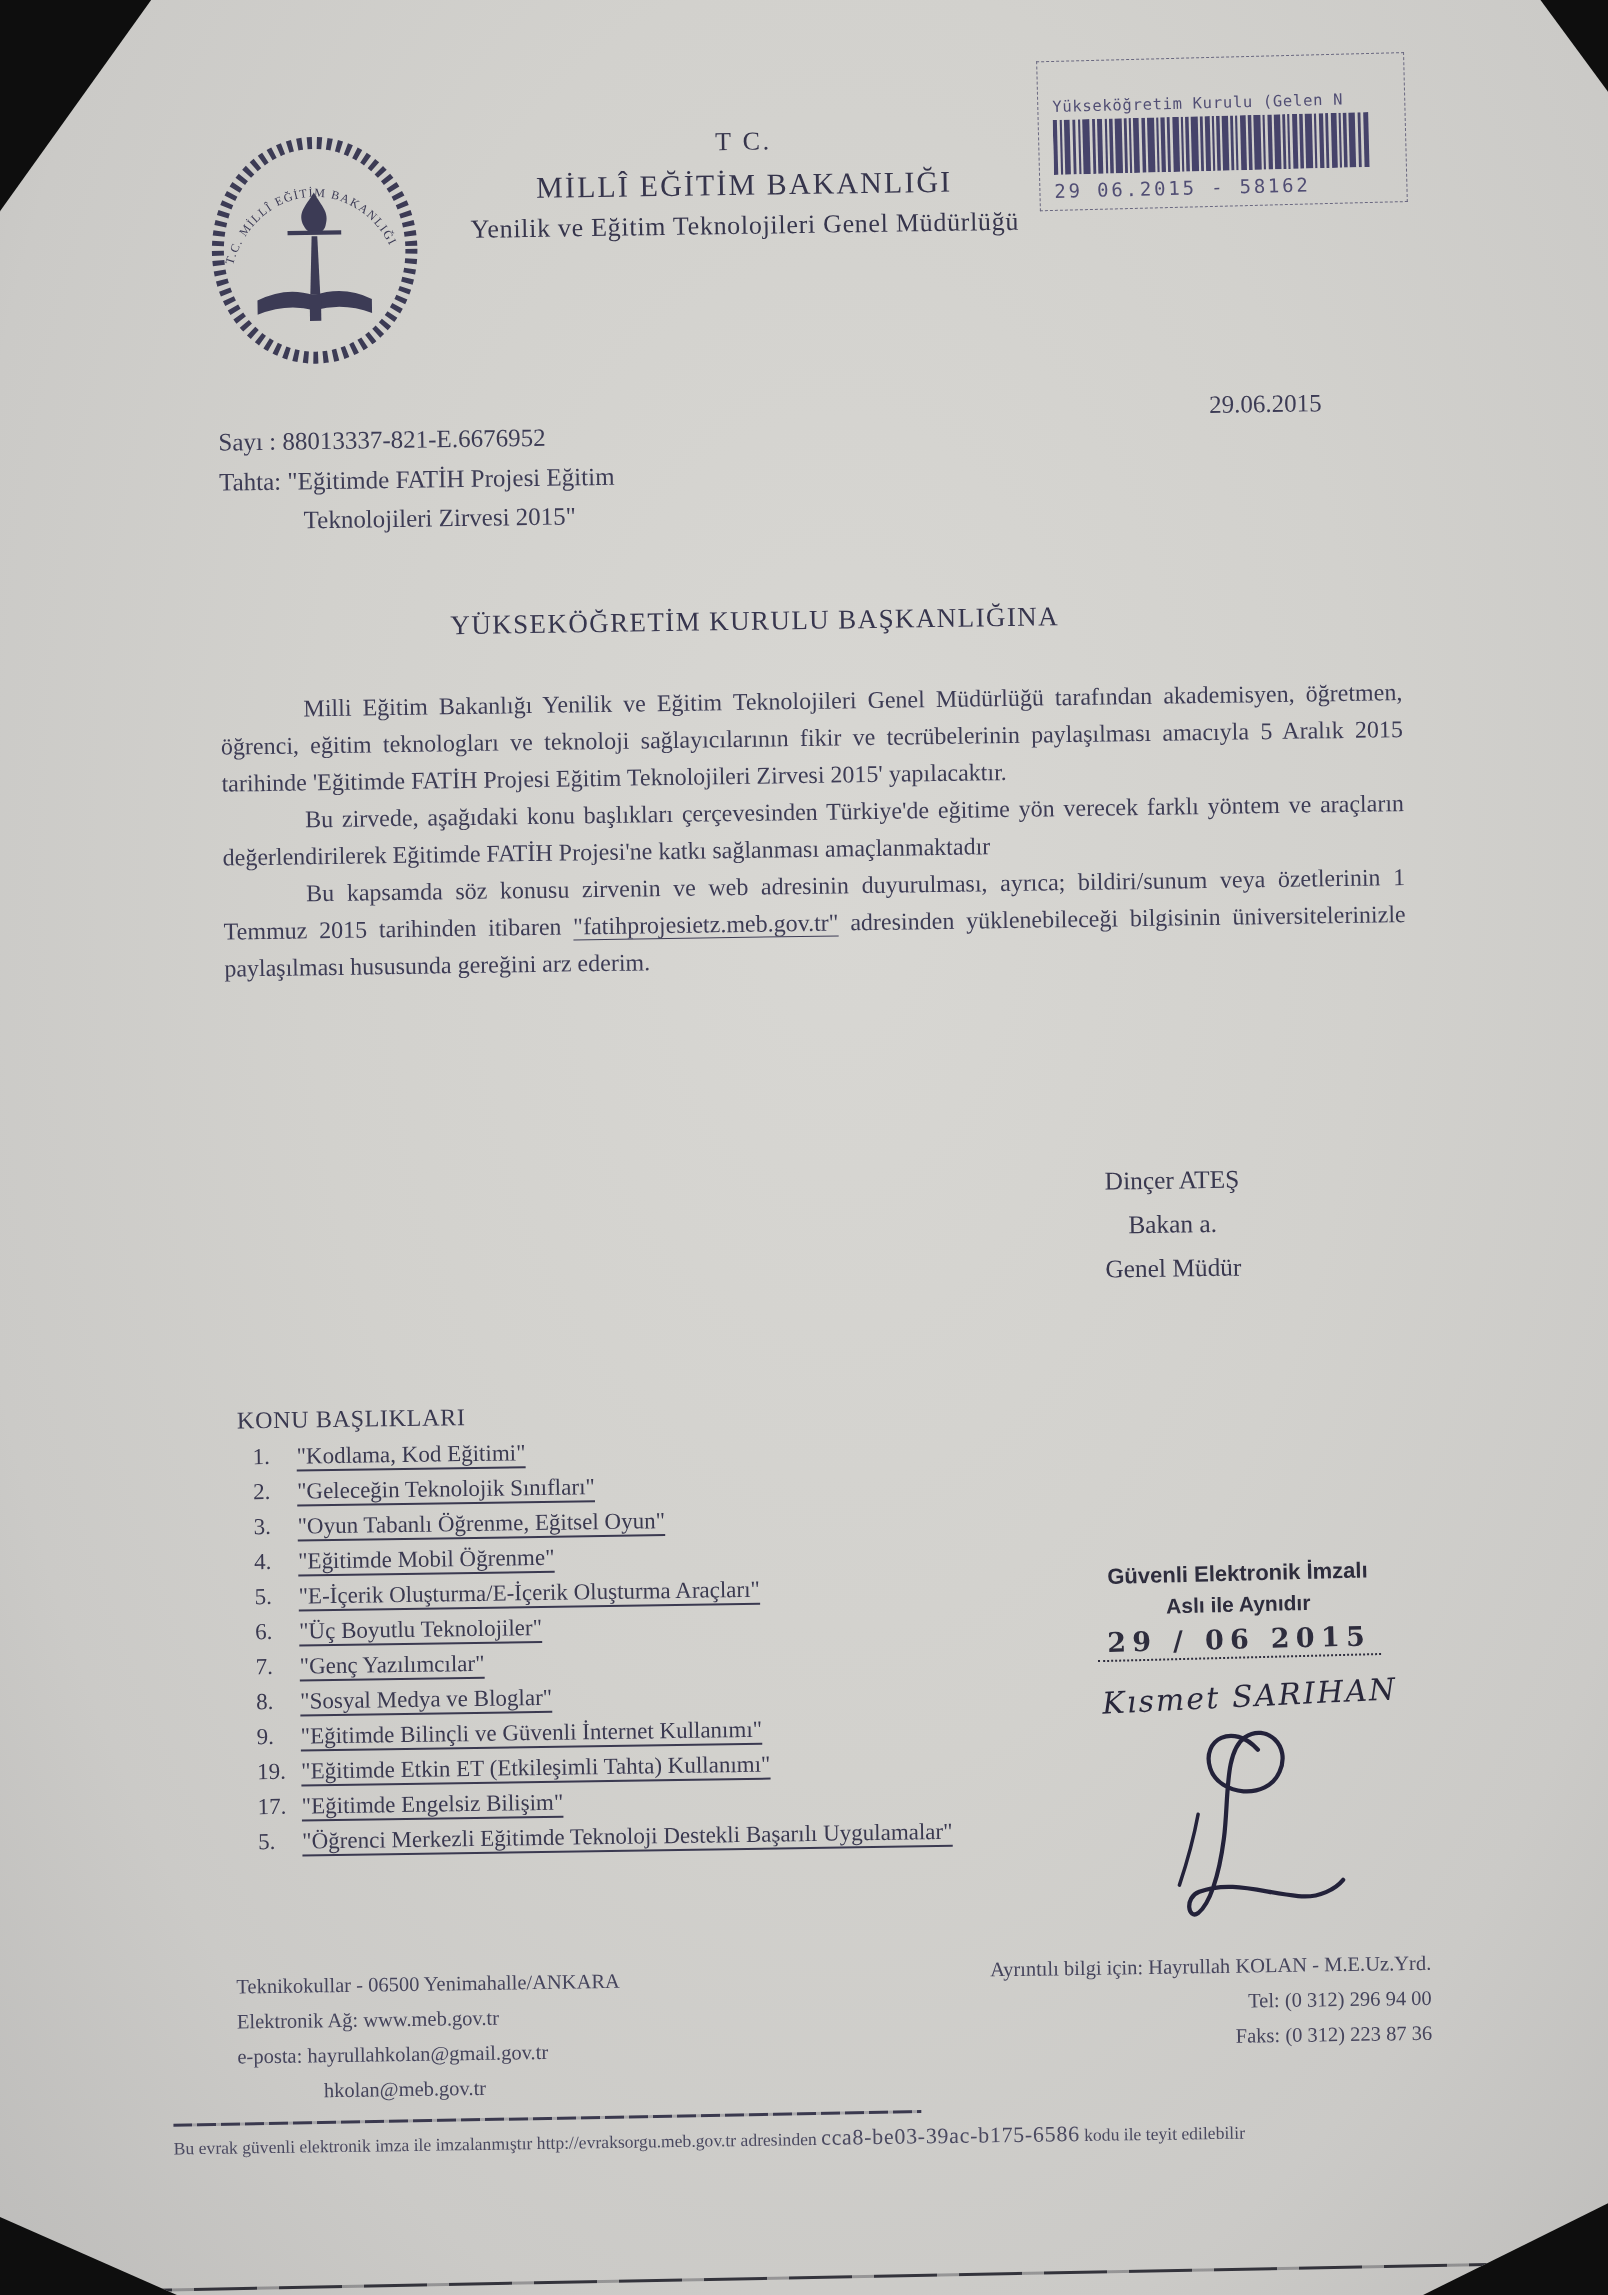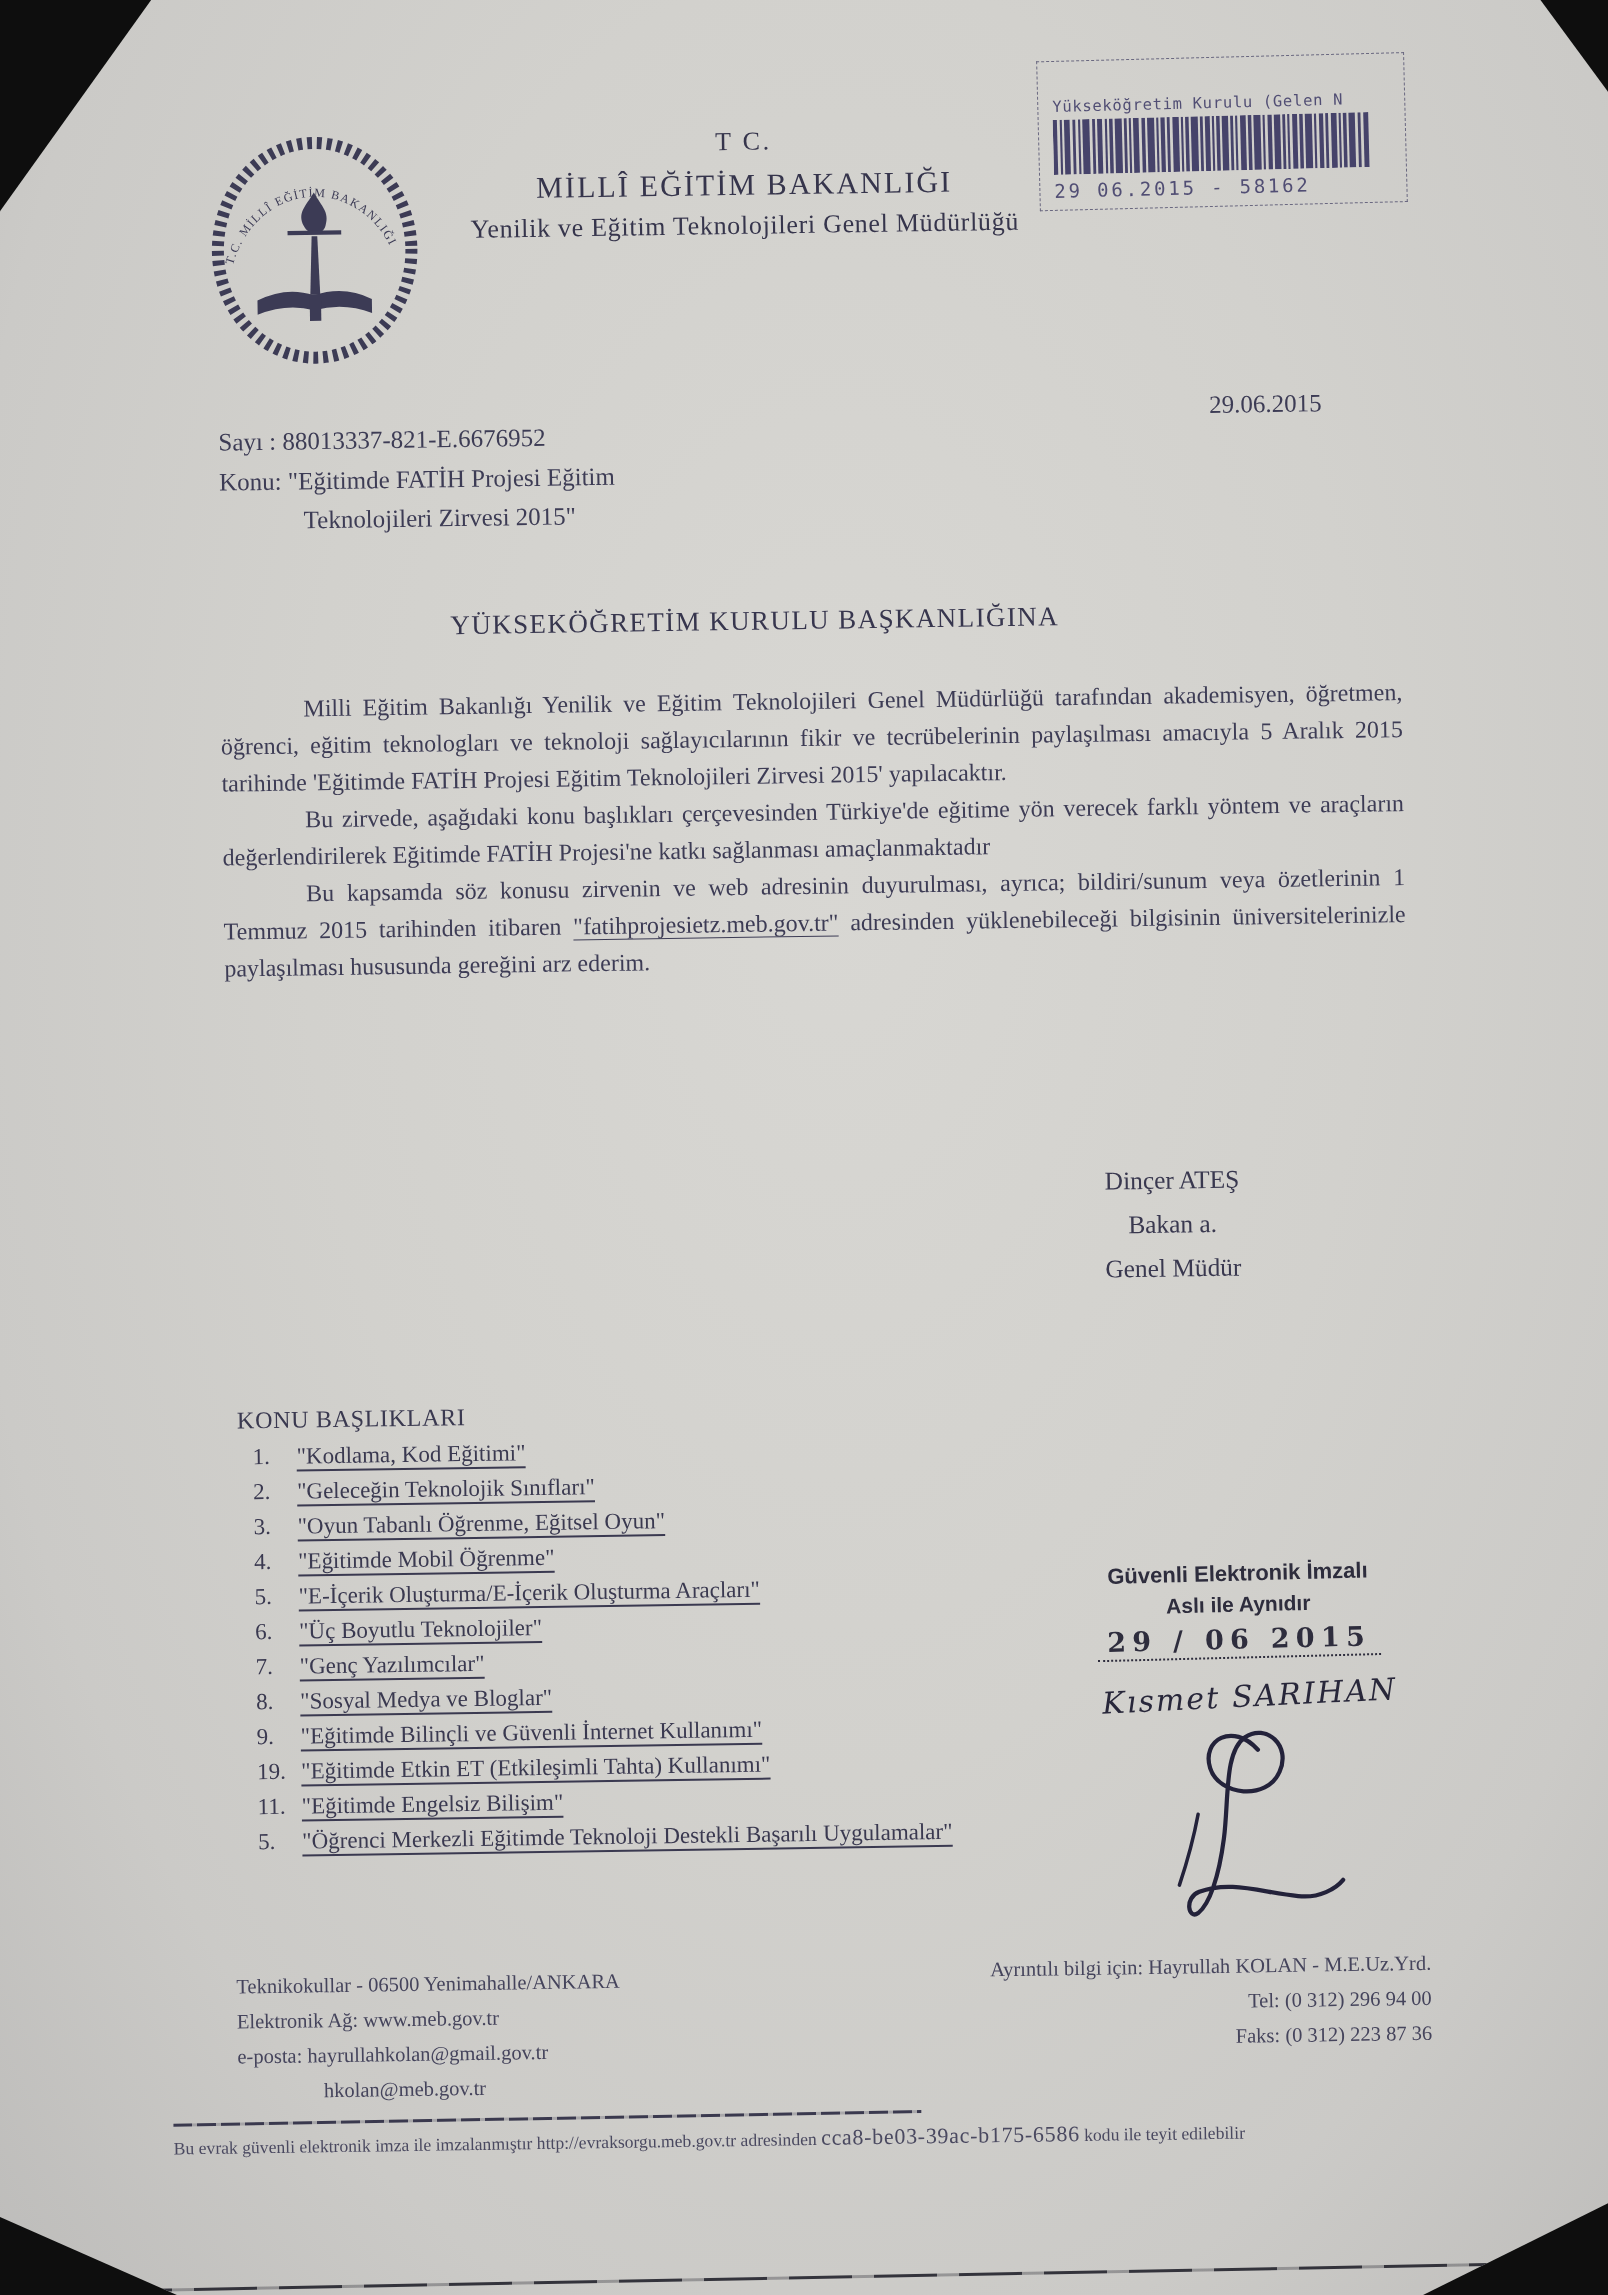--- a/index.html
+++ b/index.html
@@ -154,21 +154,21 @@
         </svg>
         <div class="in-stamp-num">29 06.2015 - 58162</div>
       </div>
 
       <div class="abs meta-date">29.06.2015</div>
       <div class="abs meta-1">
         <span>Sayı</span>
         <span>: 88013337-821-E.6676952</span>
       </div>
       <div class="abs meta-2">
-        <span>Konu:</span>
+        <span>Tahta:</span>
         <span>"Eğitimde FATİH Projesi Eğitim</span>
       </div>
       <div class="abs meta-3">Teknolojileri Zirvesi 2015"</div>
 
       <div class="abs addressee">YÜKSEKÖĞRETİM KURULU BAŞKANLIĞINA</div>
 
       <div class="abs body-text">
         <p>Milli Eğitim Bakanlığı Yenilik ve Eğitim Teknolojileri Genel Müdürlüğü tarafından akademisyen, öğretmen,  öğrenci, eğitim teknologları ve teknoloji sağlayıcılarının fikir ve tecrübelerinin paylaşılması amacıyla 5 Aralık 2015 tarihinde 'Eğitimde FATİH Projesi Eğitim Teknolojileri Zirvesi 2015' yapılacaktır.</p>
         <p>Bu zirvede, aşağıdaki konu başlıkları çerçevesinden Türkiye'de eğitime yön verecek farklı yöntem ve araçların değerlendirilerek Eğitimde FATİH Projesi'ne katkı sağlanması amaçlanmaktadır</p>
         <p><span>Bu kapsamda söz konusu zirvenin ve web adresinin duyurulması, ayrıca; bildiri/sunum veya özetlerinin 1 Temmuz 2015 tarihinden itibaren </span><span class="weblink">"fatihprojesietz.meb.gov.tr"</span><span> adresinden yüklenebileceği bilgisinin üniversitelerinizle paylaşılması hususunda gereğini arz ederim.</span></p>
@@ -185,21 +185,21 @@
         <div class="topic-row"><span class="topic-num">1.</span><span class="topic-text">"Kodlama, Kod Eğitimi"</span></div>
         <div class="topic-row"><span class="topic-num">2.</span><span class="topic-text">"Geleceğin Teknolojik Sınıfları"</span></div>
         <div class="topic-row"><span class="topic-num">3.</span><span class="topic-text">"Oyun Tabanlı Öğrenme, Eğitsel Oyun"</span></div>
         <div class="topic-row"><span class="topic-num">4.</span><span class="topic-text">"Eğitimde Mobil Öğrenme"</span></div>
         <div class="topic-row"><span class="topic-num">5.</span><span class="topic-text">"E-İçerik Oluşturma/E-İçerik Oluşturma Araçları"</span></div>
         <div class="topic-row"><span class="topic-num">6.</span><span class="topic-text">"Üç Boyutlu Teknolojiler"</span></div>
         <div class="topic-row"><span class="topic-num">7.</span><span class="topic-text">"Genç Yazılımcılar"</span></div>
         <div class="topic-row"><span class="topic-num">8.</span><span class="topic-text">"Sosyal Medya ve Bloglar"</span></div>
         <div class="topic-row"><span class="topic-num">9.</span><span class="topic-text">"Eğitimde Bilinçli ve Güvenli İnternet Kullanımı"</span></div>
         <div class="topic-row"><span class="topic-num">19.</span><span class="topic-text">"Eğitimde Etkin ET (Etkileşimli Tahta) Kullanımı"</span></div>
-        <div class="topic-row"><span class="topic-num">11.</span><span class="topic-text">"Eğitimde Engelsiz Bilişim"</span></div>
+        <div class="topic-row"><span class="topic-num">17.</span><span class="topic-text">"Eğitimde Engelsiz Bilişim"</span></div>
         <div class="topic-row"><span class="topic-num">5.</span><span class="topic-text">"Öğrenci Merkezli Eğitimde Teknoloji Destekli Başarılı Uygulamalar"</span></div>
       </div>
 
       <div class="abs approval">
         <div class="approval-l1">Güvenli Elektronik İmzalı</div>
         <div class="approval-l2">Aslı ile Aynıdır</div>
         <div><span class="approval-date">29 / 06  2015</span></div>
       </div>
       <div class="abs signer-name">Kısmet SARIHAN</div>
       <svg class="abs squiggle" width="233" height="219" viewBox="0 0 330 310">

